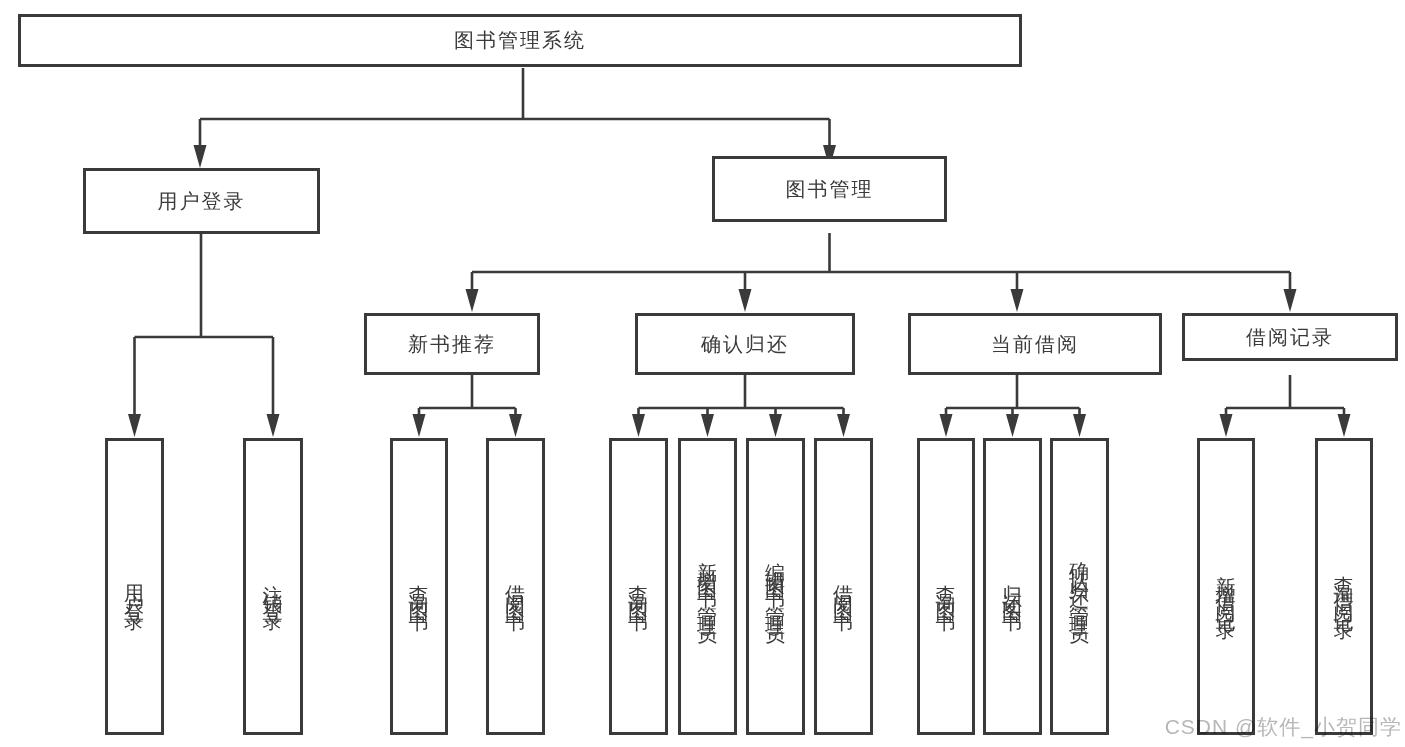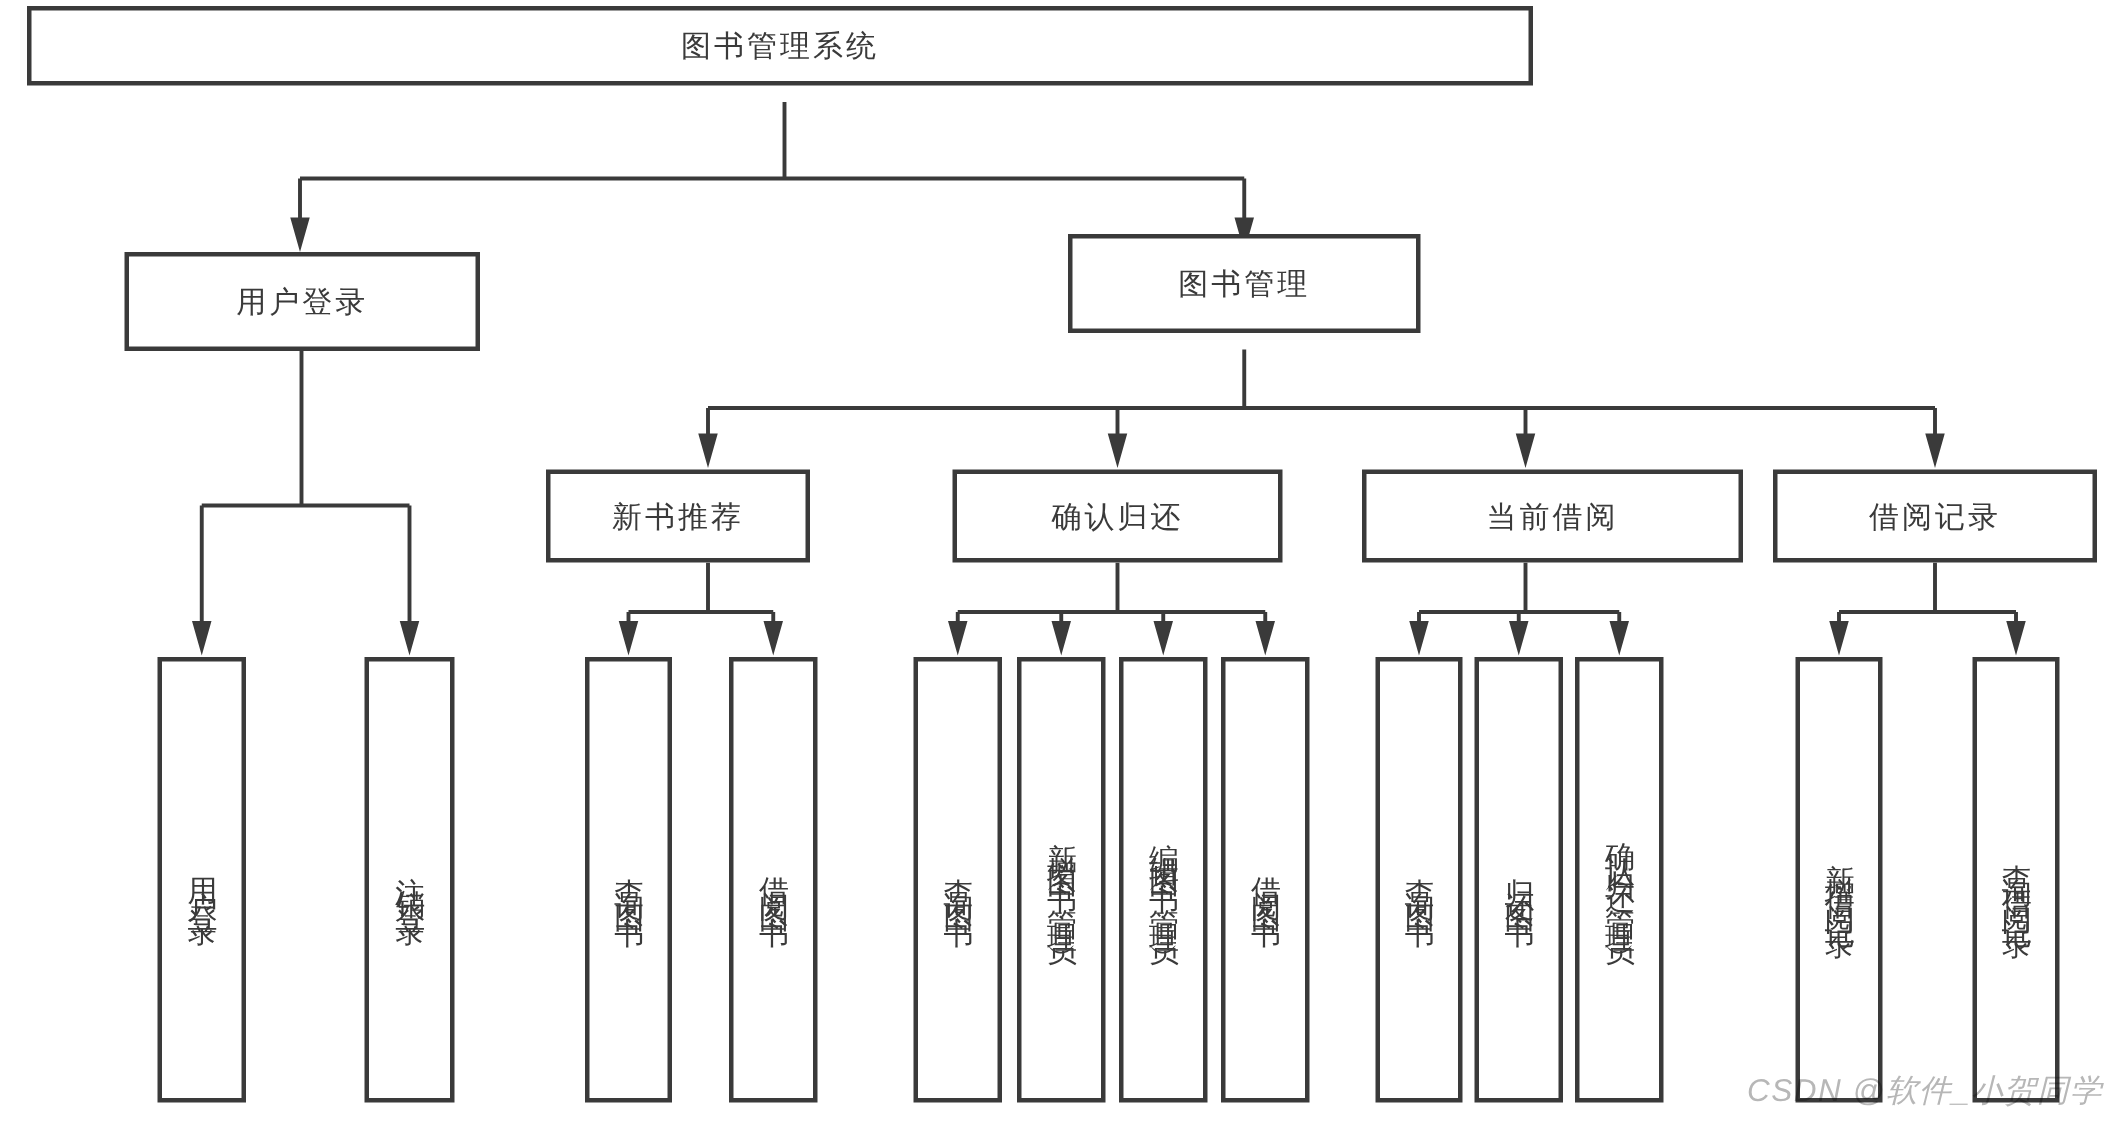--- a/index.html
+++ b/index.html
@@ -16,21 +16,21 @@
     z-index:1;
   }
   .node.h span { font-size:20px; letter-spacing:2px; white-space:nowrap; }
   .node.v span {
     writing-mode:vertical-rl; text-orientation:mixed;
     font-size:20px; letter-spacing:9px; line-height:1; white-space:nowrap;
   }
   .watermark {
     position:absolute; right:3px; top:713px; z-index:5;
     font-size:21px; letter-spacing:1px; color:#b7b7b7;
-    mix-blend-mode:multiply; white-space:nowrap;font-style:italic;
+    mix-blend-mode:multiply; white-space:nowrap;
   }
 </style>
 </head>
 <body>
 
 <div class="stage">
 
   <svg class="connectors" viewBox="0 0 1405 747" xmlns="http://www.w3.org/2000/svg">
     <g>
       <path class="ln" d="M523,68 V119 M200,119 H829.5 M200,119 V147 M829.5,119 V147"></path>
@@ -55,41 +55,41 @@
     <g>
       <path class="ln" d="M1017,375 V408 M946,408 H1079.5 M946,408 V416 M1012.5,408 V416 M1079.5,408 V416"></path>
       <path class="ar" d="M946,437 L939.5,414 L952.5,414 Z M1012.5,437 L1006,414 L1019,414 Z M1079.5,437 L1073,414 L1086,414 Z"></path>
     </g>
     <g>
       <path class="ln" d="M1290,375 V408 M1226,408 H1344 M1226,408 V416 M1344,408 V416"></path>
       <path class="ar" d="M1226,437 L1219.5,414 L1232.5,414 Z M1344,437 L1337.5,414 L1350.5,414 Z"></path>
     </g>
   </svg>
 
-  <div class="node h" style="left:18px;top:4px;width:1004px;height:53px">
+  <div class="node h" style="left:18px;top:14px;width:1004px;height:53px">
     <span>图书管理系统</span>
   </div>
 
   <div class="node h" style="left:83px;top:168px;width:237px;height:66px">
     <span>用户登录</span>
   </div>
   <div class="node h" style="left:712px;top:156px;width:235px;height:66px">
     <span>图书管理</span>
   </div>
 
   <div class="node h" style="left:364px;top:313px;width:176px;height:62px">
     <span>新书推荐</span>
   </div>
   <div class="node h" style="left:635px;top:313px;width:220px;height:62px">
     <span>确认归还</span>
   </div>
   <div class="node h" style="left:908px;top:313px;width:254px;height:62px">
     <span>当前借阅</span>
   </div>
-  <div class="node h" style="left:1182px;top:313px;width:216px;height:62px">
+  <div class="node h" style="left:1182px;top:313px;width:216px;height:48px">
     <span>借阅记录</span>
   </div>
 
   <div class="node v" style="left:105px;top:438px;width:59px;height:297px">
     <span>用户登录</span>
   </div>
   <div class="node v" style="left:243px;top:438px;width:60px;height:297px">
     <span>注销登录</span>
   </div>
 

